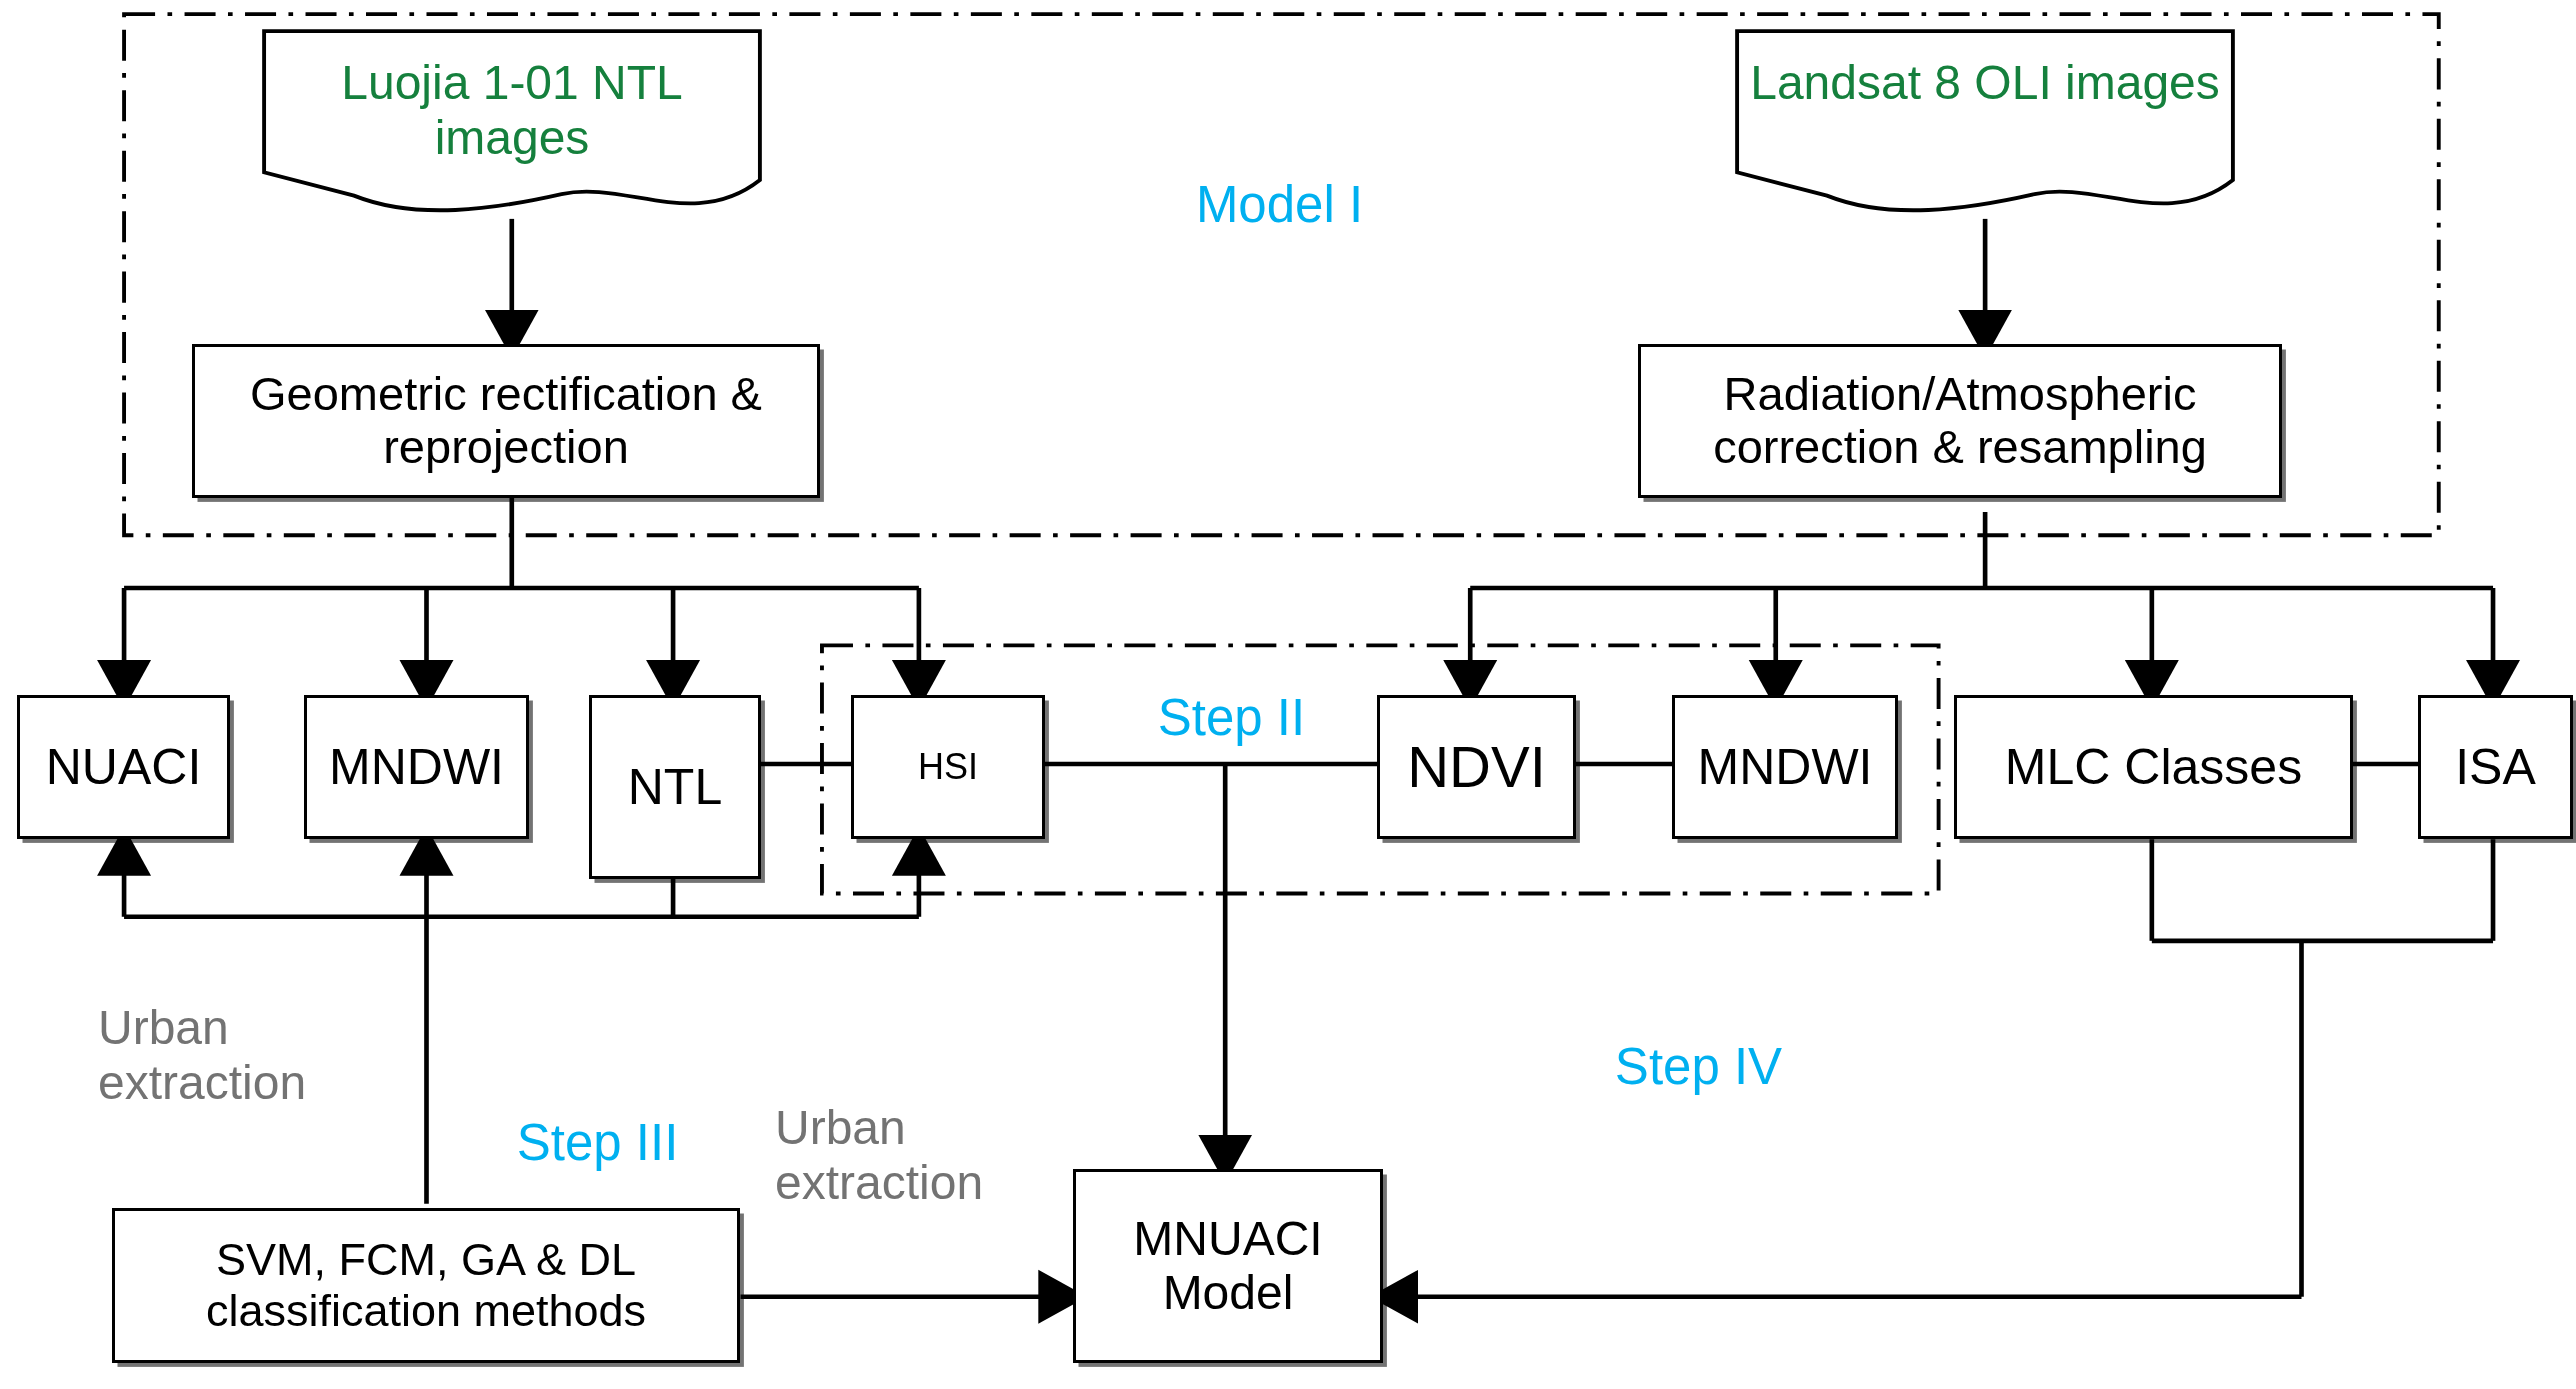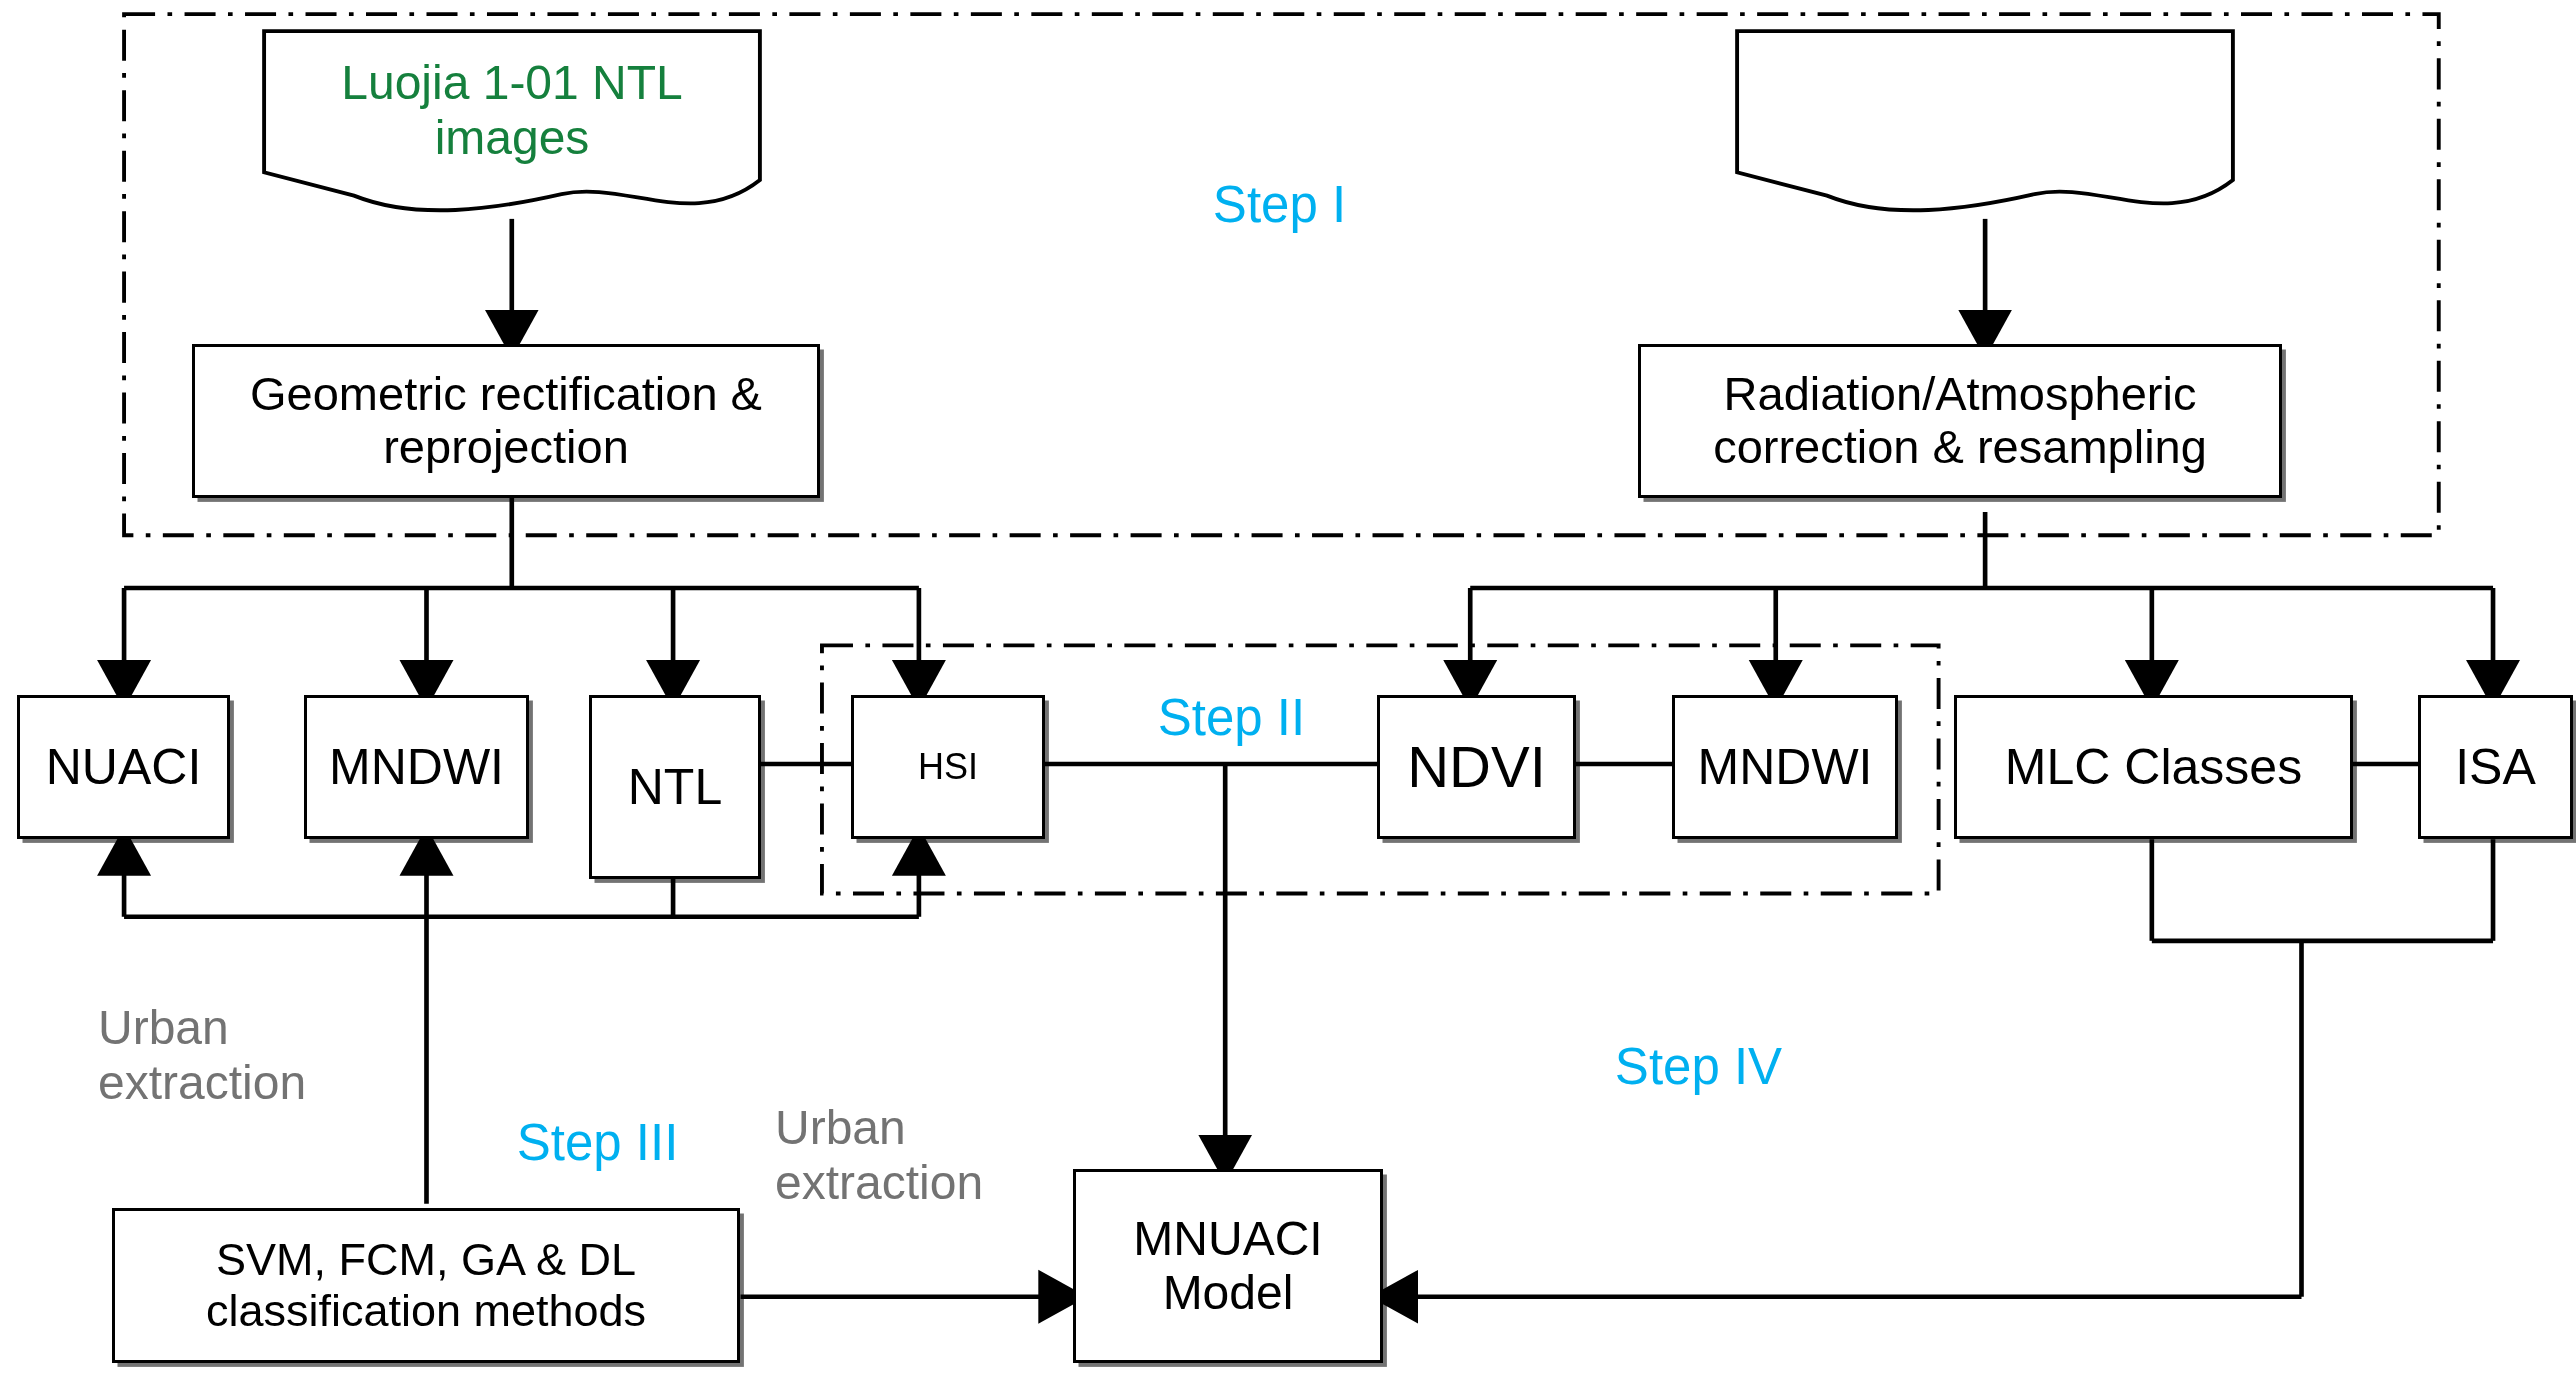--- a/index.html
+++ b/index.html
@@ -86,20 +86,22 @@
       <path d="M4,4 L644,4 L644,196 C560,262 470,196 388,214 C300,234 200,248 120,216 L4,186 Z" fill="#ffffff" stroke="#000000" stroke-width="5"></path>
     </svg>
     <div class="label" style="font-size:48px;">Luojia 1-01 NTL
 images</div>
   </div>
 
   <div class="doc" style="left:1734px;top:28px;width:502px;height:194px;">
     <svg width="502" height="194" viewBox="0 0 648 250" preserveAspectRatio="none">
       <path d="M4,4 L644,4 L644,196 C560,262 470,196 388,214 C300,234 200,248 120,216 L4,186 Z" fill="#ffffff" stroke="#000000" stroke-width="5"></path>
     </svg>
+    <div class="label" style="font-size:48px;">Landsat 8 OLI
+images</div>
   </div>
 
   <div class="node shadow" style="left:192px;top:344px;width:628px;height:154px;font-size:47px;">
     <span>Geometric rectification
 &amp; reprojection</span>
   </div>
 
   <div class="node shadow" style="left:1638px;top:344px;width:644px;height:154px;font-size:47px;">
     <span>Radiation/Atmospheric
 correction &amp; resampling</span>
@@ -140,21 +142,21 @@
   <div class="node shadow" style="left:112px;top:1208px;width:628px;height:155px;font-size:45px;">
     <span>SVM, FCM, GA &amp; DL
 classification methods</span>
   </div>
 
   <div class="node shadow" style="left:1073px;top:1169px;width:310px;height:194px;font-size:48px;">
     <span>MNUACI
 Model</span>
   </div>
 
-  <div class="steplbl" style="left:1140px;top:177px;width:279px;font-size:51px;">Step I</div>
+  <div class="steplbl" style="left:1140px;top:177px;width:279px;font-size:51px;">Model I</div>
 
   <div class="steplbl" style="left:1092px;top:690px;width:279px;font-size:51px;">Step II</div>
 
   <div class="steplbl" style="left:458px;top:1115px;width:279px;font-size:51px;">Step III</div>
 
   <div class="steplbl" style="left:1559px;top:1039px;width:279px;font-size:51px;">Step IV</div>
 
   <div class="txt" style="left:98px;top:1000px;width:271px;font-size:48px;">Urban
 extraction</div>
 

